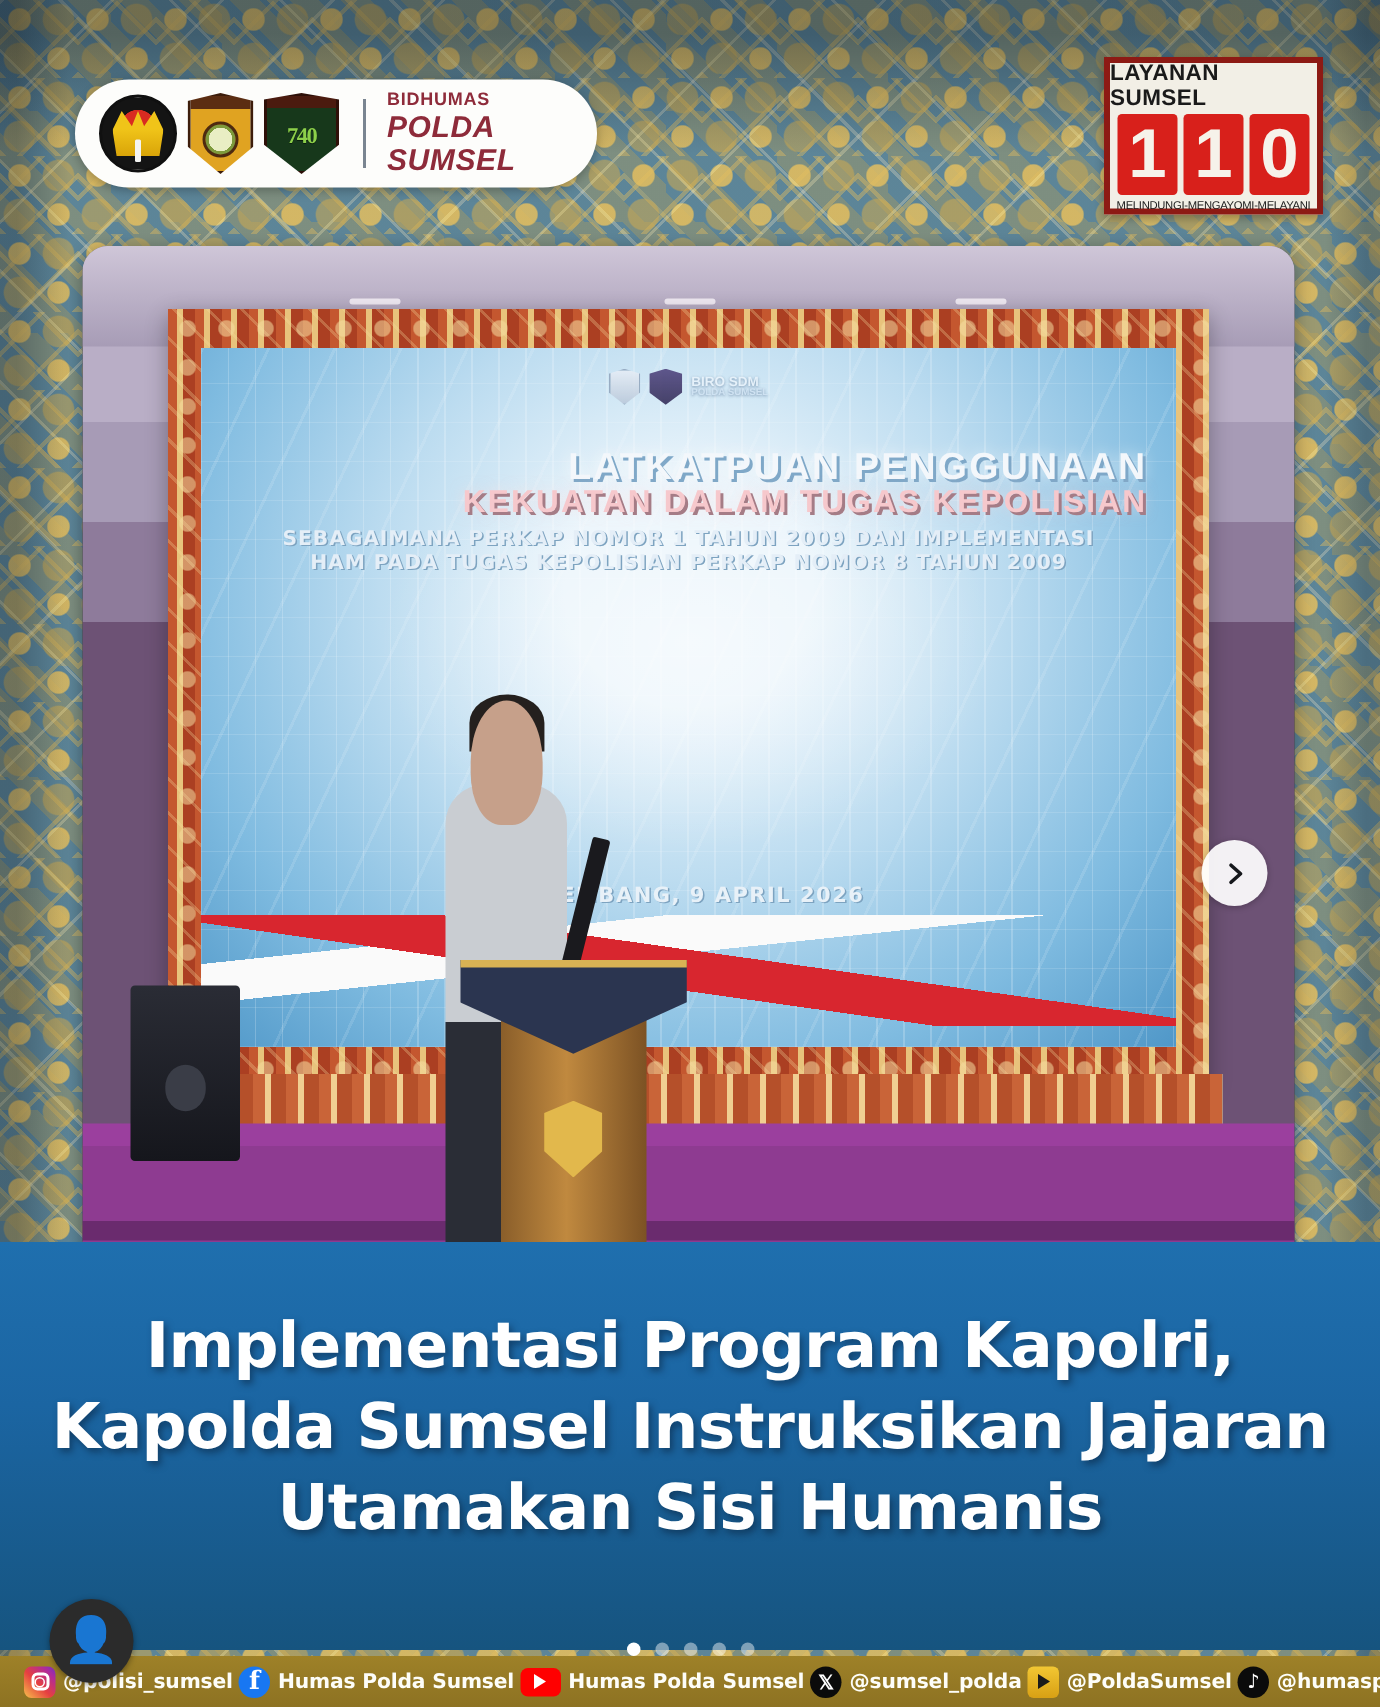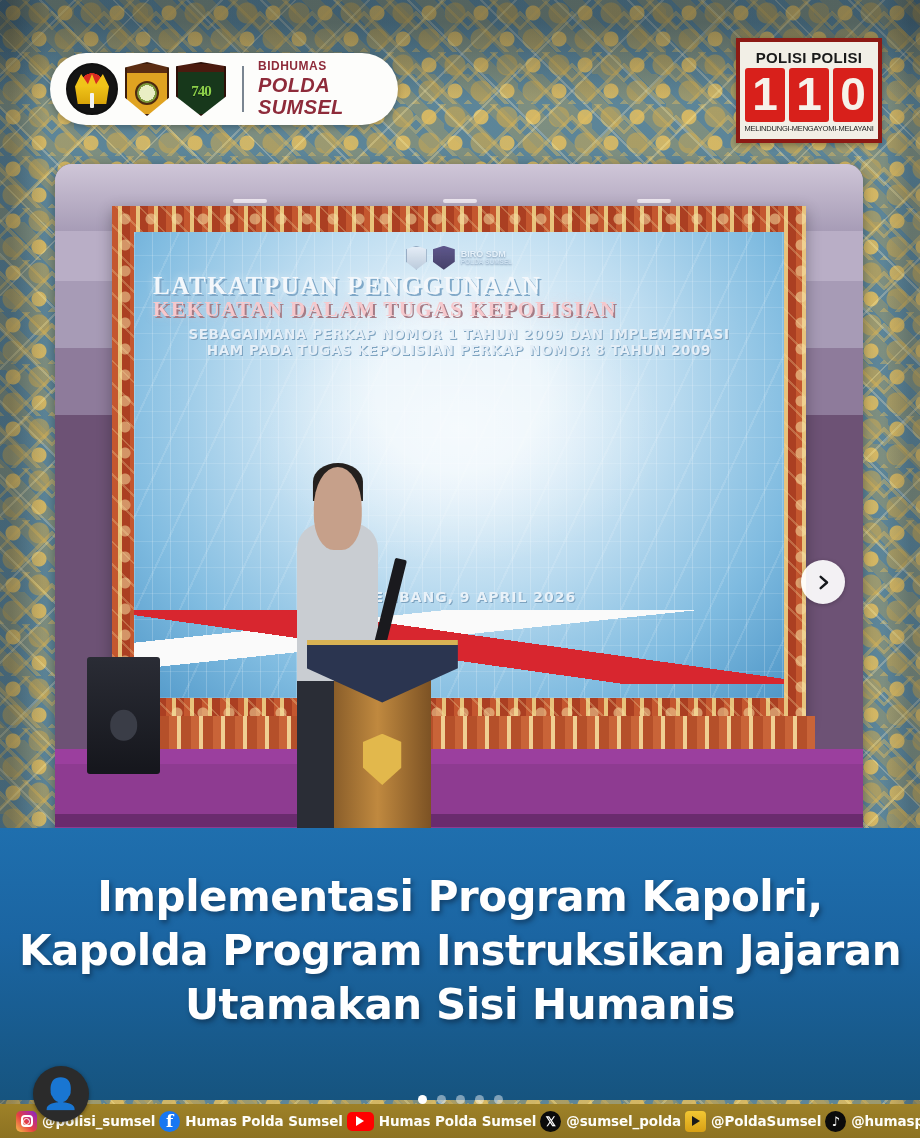--- a/index.html
+++ b/index.html
@@ -191,22 +191,22 @@
     border:1px solid #8fa3bb;
   }
   .biro .bs2 {
     width:22px; height:24px; background:linear-gradient(#4b3e7a,#2c2450);
     clip-path:polygon(50% 0,100% 14%,100% 66%,50% 100%,0 66%,0 14%);
   }
   .biro .bt { font-size:9px; font-weight:bold; color:#e9f3fb; line-height:1.05; text-shadow:0 1px 2px rgba(40,70,110,.6); }
   .biro .bt i { display:block; font-size:6.5px; font-style:normal; color:#cfe2f2; }
 
   .scr-title {
-    position:relative; text-align:left; margin-top:3px; width:94%;
-    font-family:Liberation Serif, serif; font-weight:bold;
+    position:relative; text-align:right; margin-top:28px; width:94%;
+    font-family:Liberation Sans, sans-serif; font-weight:bold;
     letter-spacing:1.5px; line-height:1.04;
   }
   .scr-title .t1 {
     font-size:25px; color:#f3f7fb;
     text-shadow:2px 2px 0 #7fa8c8, 0 0 10px rgba(255,255,255,.6);
   }
   .scr-title .t2 {
     font-size:21px; color:#f6c8cc;
     text-shadow:2px 2px 0 #a57c86, 0 0 9px rgba(255,220,220,.5);
   }
@@ -398,21 +398,21 @@
       </div>
     </div>
     <div class="pill-divider"></div>
     <div class="pill-text">
       <div class="l1">BIDHUMAS</div>
       <div class="l2">POLDA SUMSEL</div>
     </div>
   </div>
 
   <div class="badge110">
-    <div class="top">POLISI POLISI</div>
+    <div class="top">LAYANAN SUMSEL</div>
     <div class="digits">
       <span>1</span>
       <span>1</span>
       <span>0</span>
     </div>
     <div class="bot">MELINDUNGI-MENGAYOMI-MELAYANI</div>
   </div>
 
   <div class="photo">
     <div class="hall-wall"></div>
@@ -468,21 +468,21 @@
     <div class="next-btn" title="Next" aria-label="Next slide">
       <svg width="17" height="17" viewBox="0 0 24 24">
         <path d="M8 4 L17 12 L8 20" fill="none" stroke="#16181c" stroke-width="3.4" stroke-linecap="round" stroke-linejoin="round"></path>
       </svg>
     </div>
   </div>
 
   <div class="caption-band">
     <div class="headline">
       <div>Implementasi Program Kapolri,</div>
-      <div>Kapolda Program Instruksikan Jajaran</div>
+      <div>Kapolda Sumsel Instruksikan Jajaran</div>
       <div>Utamakan Sisi Humanis</div>
     </div>
   </div>
 
   <div class="avatar">
     <span class="glyph">👤</span>
   </div>
 
   <div class="dots">
     <i class="on"></i>

